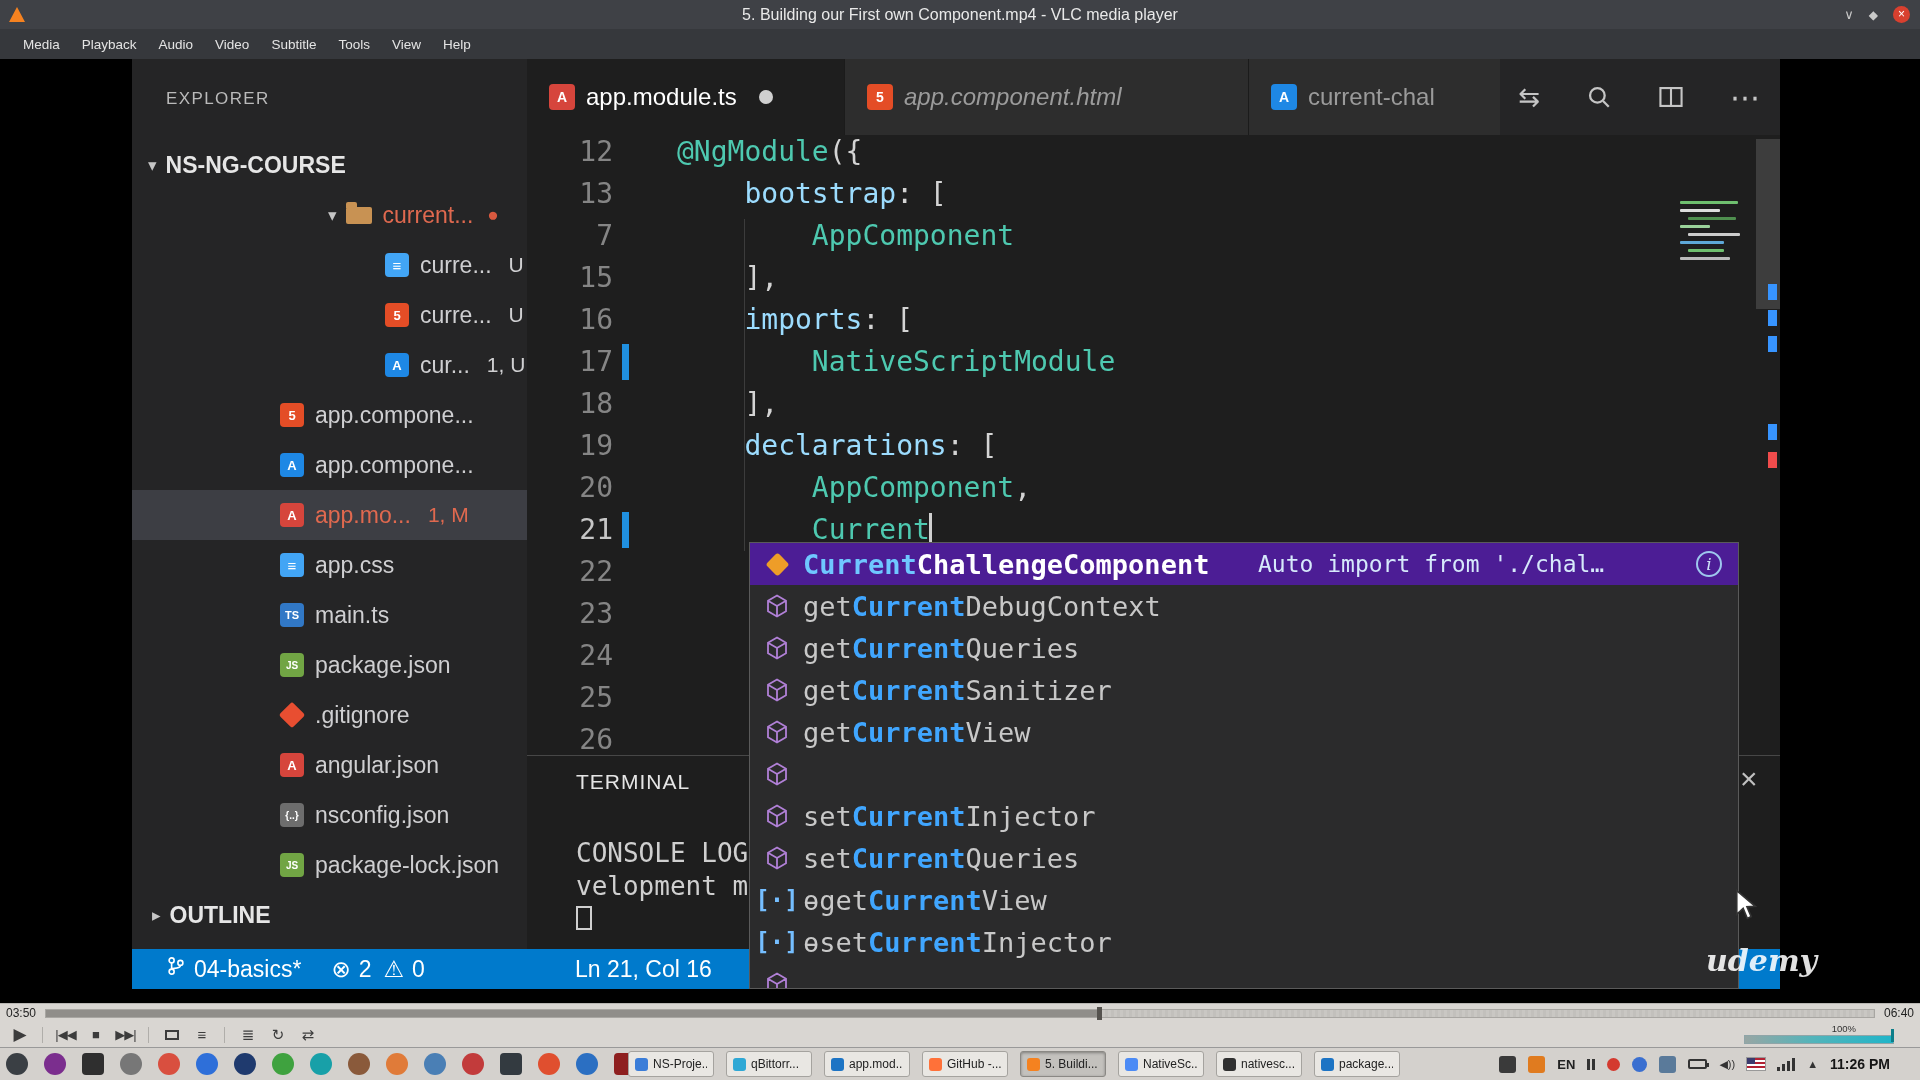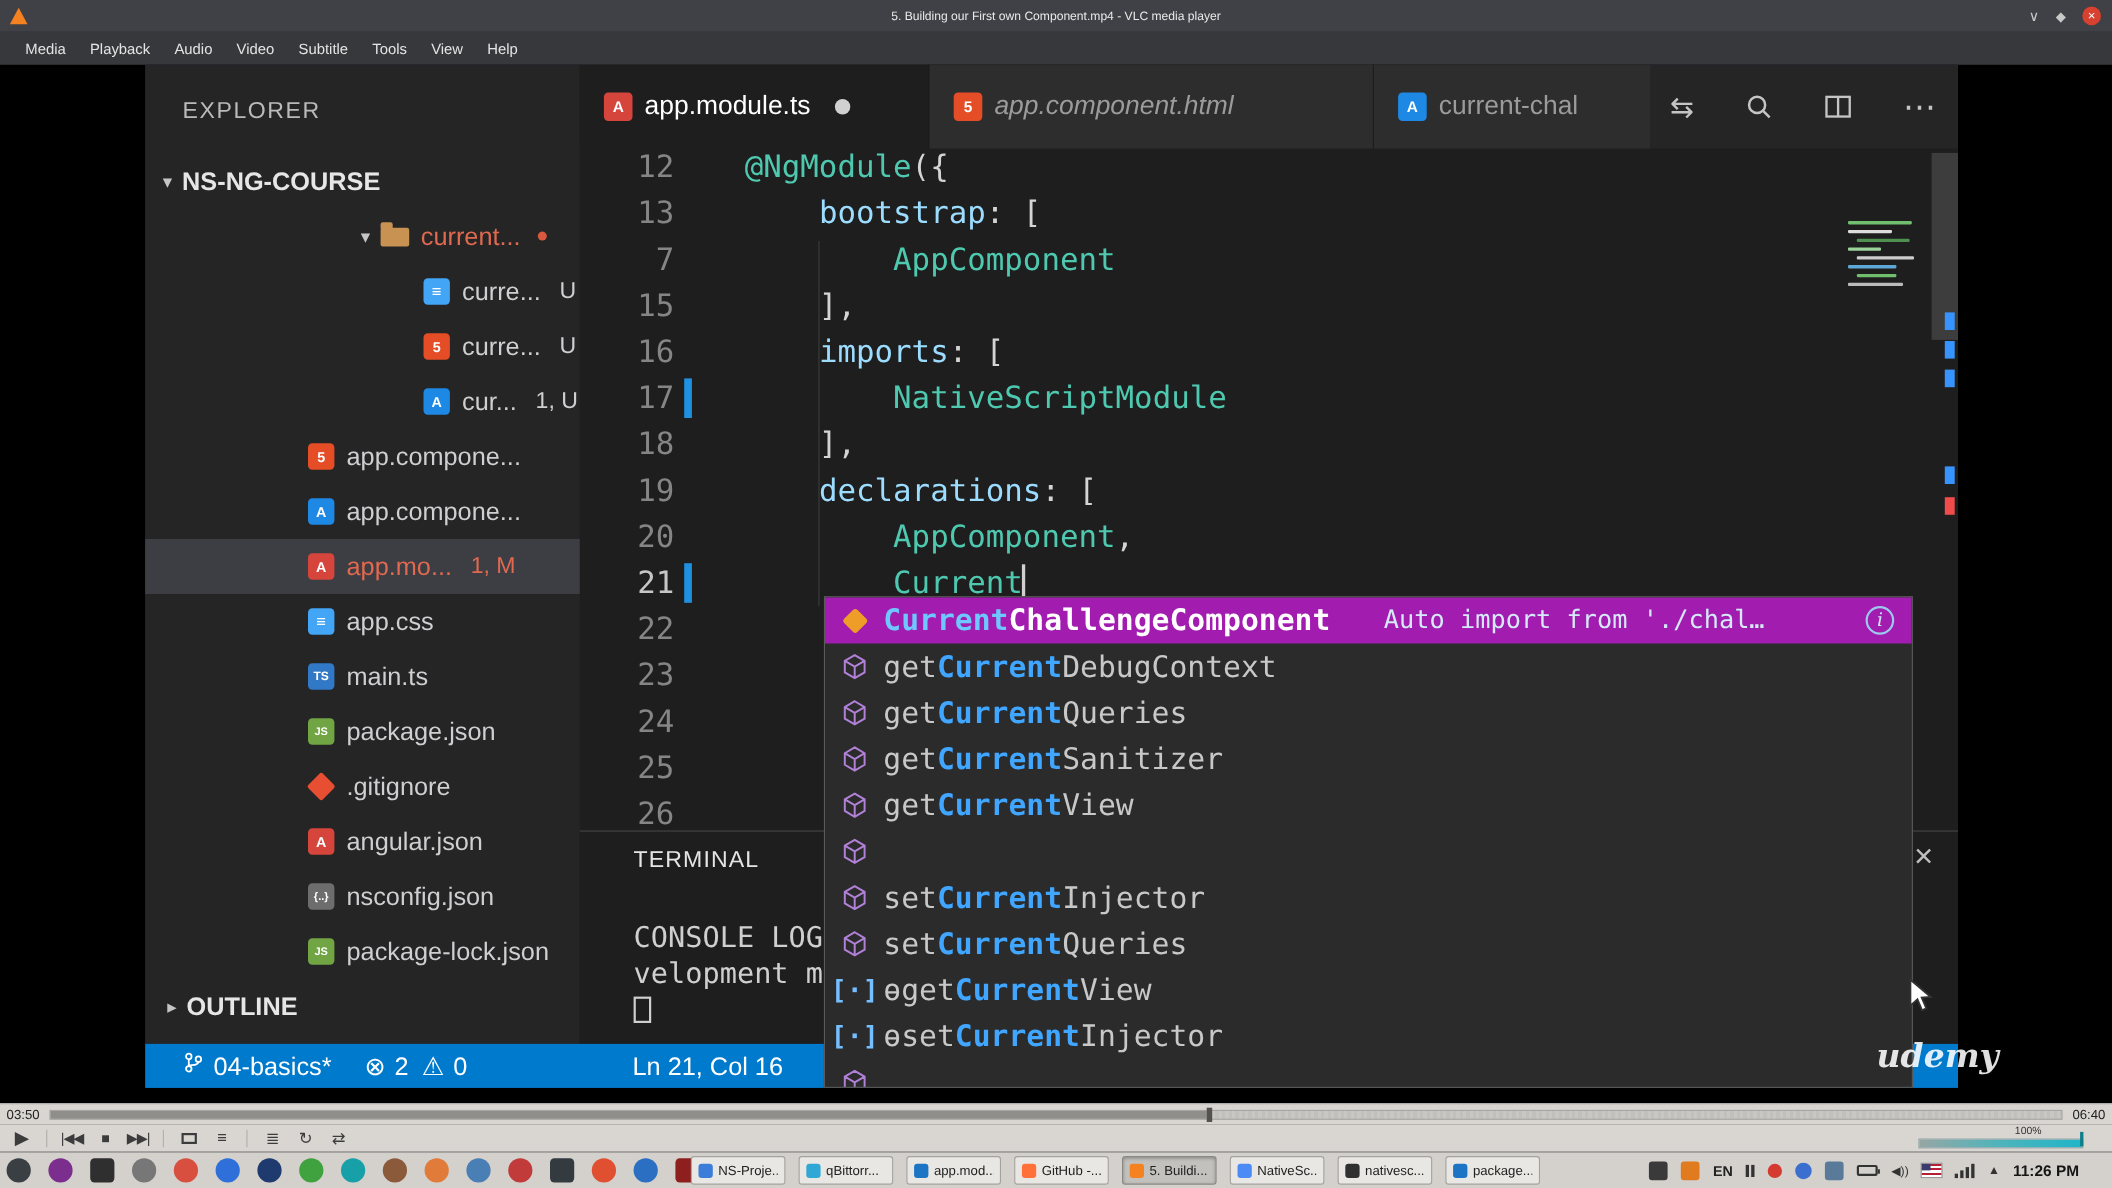--- a/index.html
+++ b/index.html
@@ -2,34 +2,34 @@
 <html><head>
 <meta charset="utf-8">
 <style>
   *{box-sizing:border-box;margin:0;padding:0}
   html,body{width:1920px;height:1080px;overflow:hidden}
   body{position:relative;background:#000;font-family:"Liberation Sans",sans-serif}
 
   
   #titlebar{position:absolute;left:0;top:0;width:1920px;height:29px;background:#3f4146;display:flex;align-items:center}
   .vlc-cone{width:0;height:0;border-left:8px solid transparent;border-right:8px solid transparent;border-bottom:15px solid #f58220;margin-left:9px}
-  #title-text{position:absolute;left:0;right:0;text-align:center;color:#e9e9e9;font-size:11px}
+  #title-text{position:absolute;left:0;right:0;text-align:center;color:#e9e9e9;font-size:16px}
   #win-controls{position:absolute;right:10px;top:0;height:29px;display:flex;align-items:center;gap:15px}
   .wc-min{color:#c9c9c9;font-size:13px}
   .wc-max{color:#c9c9c9;font-size:12px}
   .wc-close{width:17px;height:17px;border-radius:50%;background:#d8402f;color:#fff;font-size:12px;line-height:17px;text-align:center}
   #menubar{position:absolute;left:0;top:29px;width:1920px;height:30px;background:#36383c;display:flex;align-items:center;padding-left:12px}
   .menu-item{color:#e4e4e4;font-size:13.5px;padding:0 11px}
 
   
   #video{position:absolute;left:0;top:59px;width:1920px;height:944px;background:#000}
   #vscode{position:absolute;left:132px;top:0;width:1648px;height:930px;background:#1e1e1e;color:#ccc}
 
   #explorer{position:absolute;left:0;top:0;width:395px;height:890px;background:#252526}
-  .exp-header{position:absolute;left:34px;top:30px;font-size:21px;letter-spacing:1.4px;color:#bababa}
+  .exp-header{position:absolute;left:34px;top:30px;font-size:17px;letter-spacing:1.4px;color:#bababa}
   .tree-row{position:absolute;left:0;width:395px;height:50px;display:flex;align-items:center;color:#cfcfd1;font-size:23px;white-space:nowrap;overflow:hidden}
   .tree-row.selected{background:#3d3e44}
   .tw-arrow{color:#c5c5c5;font-size:17px;margin-right:9px}
   .sec-label{font-weight:bold;color:#e6e6e6}
   .fi{width:24px;height:24px;border-radius:4px;display:flex;align-items:center;justify-content:center;font-weight:bold;color:#fff;font-size:13px;margin-right:11px;flex:0 0 auto}
   .fi-html{background:#e44d26}
   .fi-ngb{background:#1e88e5}
   .fi-ngr{background:#d6453c}
   .fi-ts{background:#3178c6;font-size:11px}
   .fi-css{background:#42a5f5;font-size:15px}
@@ -78,21 +78,21 @@
 
   
   #statusbar{position:absolute;left:0;top:890px;width:1648px;height:40px;background:#007acc;display:flex;align-items:center;color:#fff;font-size:23px;padding-left:34px}
   .sb-gap{width:12px}.sb-gap-lg{width:30px}
   .sb-icon{font-size:23px;margin-right:8px}
   #sb-cursor{position:absolute;left:443px}
 
   
   #suggest{position:absolute;left:617px;top:483px;width:990px;height:447px;background:#2b2b2c;border:1px solid #5a5a5a;z-index:10;overflow:hidden}
   .sg-row{position:absolute;left:0;width:100%;height:42px;display:flex;align-items:center;padding-left:13px;font-family:"DejaVu Sans Mono",monospace;font-size:27px;color:#c8c8c8}
-  .sg-row.sel{background:#a21caf;color:#fff}
+  .sg-row.sel{background:#4c1d95;color:#fff}
   .sg-iconwrap{width:28px;margin-right:12px;display:flex;align-items:center;justify-content:center;flex:0 0 auto}
   .sg-class{width:17px;height:17px;background:#ee9d28;transform:rotate(45deg);border-radius:3px}
   .sg-ref{color:#75beff;font-size:24px;font-weight:bold}
   .sg-match{color:#40a6ff;font-weight:bold}
   .sel .sg-match{color:#6fc7ff}
   .sel .sg-main{font-weight:bold;color:#fff}
   .sg-detail{position:absolute;left:508px;font-size:23px;color:#d6e9fb}
   .sg-info{position:absolute;right:16px;width:26px;height:26px;border-radius:50%;border:2px solid #9ec7ee;color:#cfe4f8;font-size:17px;font-style:italic;display:flex;align-items:center;justify-content:center;font-family:"DejaVu Serif",serif}
 
   #watermark{position:absolute;left:1574px;top:884px;z-index:30;font-family:"DejaVu Serif",serif;font-style:italic;font-weight:bold;font-size:30px;color:rgba(255,255,255,.88)}

